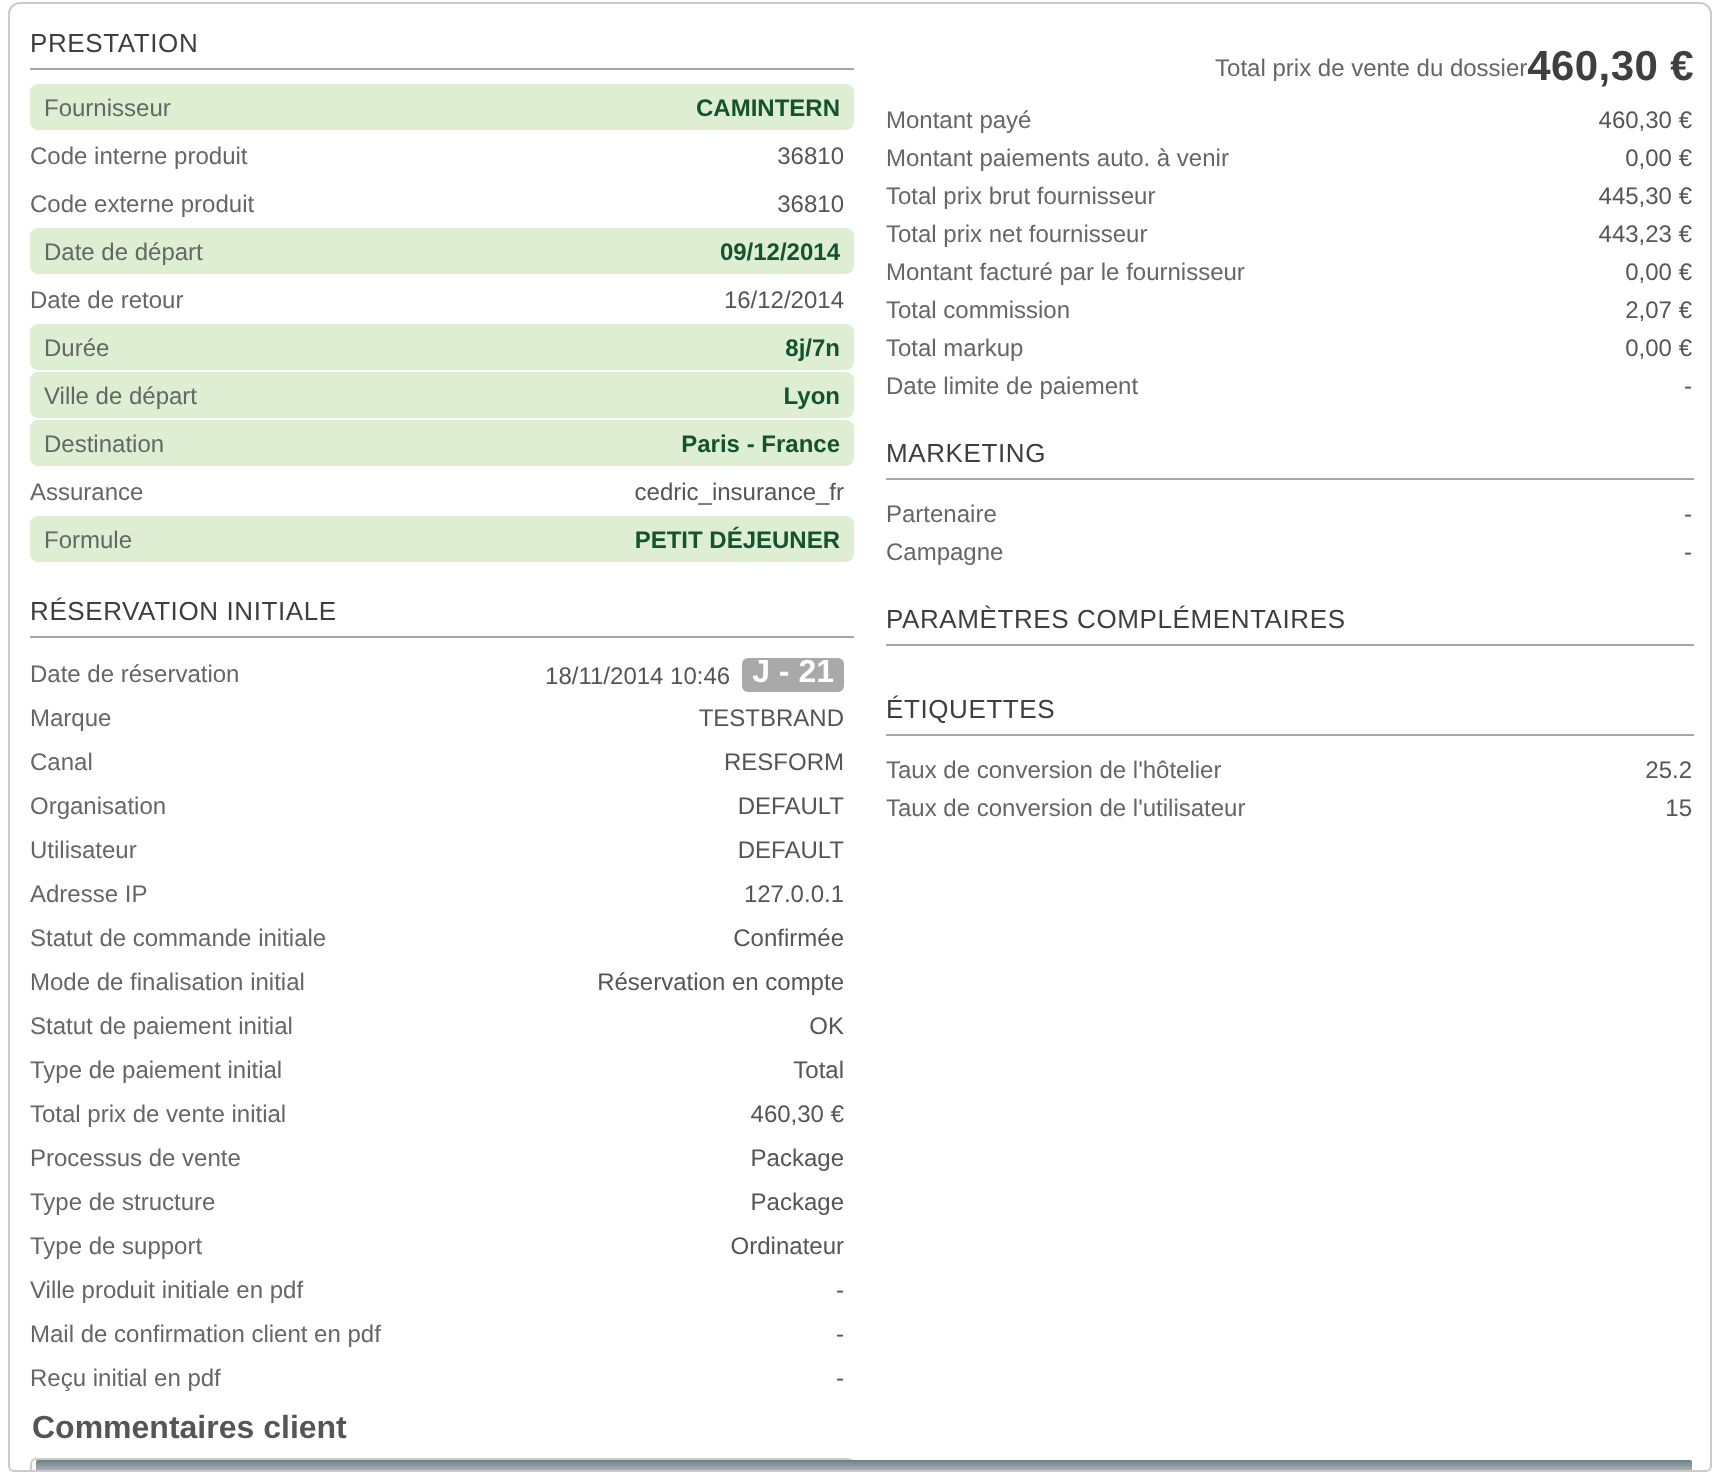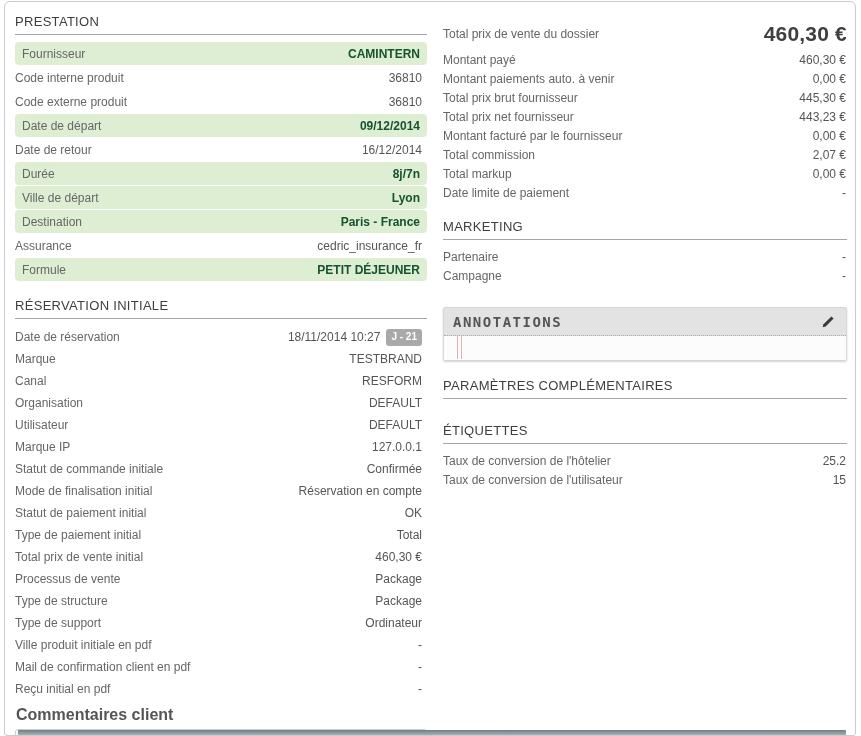--- a/index.html
+++ b/index.html
@@ -36,29 +36,29 @@
   .row.hl {
     background: var(--row-highlight, #ddeed2);
     border-radius: 4px; padding: 0 7px;
   }
   .row.hl .val { font-weight: bold; color: #14532d; }
 
   .tight .row { min-height: 22px; margin-bottom: 0; }
   .acct .row  { min-height: 19px; margin-bottom: 0; padding-right: 1px; }
 
   .total-row {
-    display: flex; justify-content: space-between; align-items: center;
+    display: flex; justify-content: flex-end; align-items: center;
     margin: 6px 0 2px 0; min-height: 28px;
   }
   .total-row .lbl { font-size: 12px; color: #666; }
   .total-row .val { font-size: 21px; font-weight: bold; color: #3f3f3f; letter-spacing: 0.2px; }
 
   .badge {
     display: inline-block; background: var(--badge-bg, #a9a9a9); color: #fff;
-    font-size: 10px; font-weight: bold; line-height: 14px;
+    font-size: 16px; font-weight: bold; line-height: 14px;
     padding: 1px 5px 2px; border-radius: 3px; margin-left: 6px; vertical-align: 1px;
   }
 
   .comments-label { font-size: 16px; font-weight: bold; color: #555; margin: 6px 0 5px 1px; }
   .comments-box {
     width: 100%; height: 46px; background: #f8f8f8;
     border: 1px solid #cccccc; border-radius: 3px; resize: none; outline: none;
   }
 
   .annotations {
@@ -148,21 +148,21 @@
             <span class="lbl">Formule</span>
             <span class="val">PETIT DÉJEUNER</span>
           </div>
         </div>
 
       <h2 class="section-title mt">RÉSERVATION INITIALE</h2>
       <div class="tight">
 
           <div class="row">
             <span class="lbl">Date de réservation</span>
-            <span class="val"><span>18/11/2014 10:27</span><span class="badge">J - 21</span></span>
+            <span class="val"><span>18/11/2014 10:46</span><span class="badge">J - 21</span></span>
           </div>
 
           <div class="row">
             <span class="lbl">Marque</span>
             <span class="val"><span>TESTBRAND</span></span>
           </div>
 
           <div class="row">
             <span class="lbl">Canal</span>
             <span class="val"><span>RESFORM</span></span>
@@ -172,21 +172,21 @@
             <span class="lbl">Organisation</span>
             <span class="val"><span>DEFAULT</span></span>
           </div>
 
           <div class="row">
             <span class="lbl">Utilisateur</span>
             <span class="val"><span>DEFAULT</span></span>
           </div>
 
           <div class="row">
-            <span class="lbl">Marque IP</span>
+            <span class="lbl">Adresse IP</span>
             <span class="val"><span>127.0.0.1</span></span>
           </div>
 
           <div class="row">
             <span class="lbl">Statut de commande initiale</span>
             <span class="val"><span>Confirmée</span></span>
           </div>
 
           <div class="row">
             <span class="lbl">Mode de finalisation initial</span>
@@ -299,33 +299,20 @@
             <span class="lbl">Partenaire</span>
             <span class="val">-</span>
           </div>
 
           <div class="row">
             <span class="lbl">Campagne</span>
             <span class="val">-</span>
           </div>
         </div>
 
-      <div class="annotations">
-        <div class="ann-header">
-          <span class="ann-title">ANNOTATIONS</span>
-          <button class="ann-edit">
-            <span>
-              <svg width="14" height="14" viewBox="0 0 16 16">
-                <path d="M11.9 1.6 L14.4 4.1 L5.3 13.2 L1.9 14.1 L2.8 10.7 Z" fill="#3a3a3a"></path>
-              </svg>
-            </span>
-          </button>
-        </div>
-        <div class="ann-body"></div>
-      </div>
 
       <h2 class="section-title mt">PARAMÈTRES COMPLÉMENTAIRES</h2>
 
       <h2 class="section-title mt-lg">ÉTIQUETTES</h2>
       <div class="acct">
 
           <div class="row">
             <span class="lbl">Taux de conversion de l'hôtelier</span>
             <span class="val">25.2</span>
           </div>

